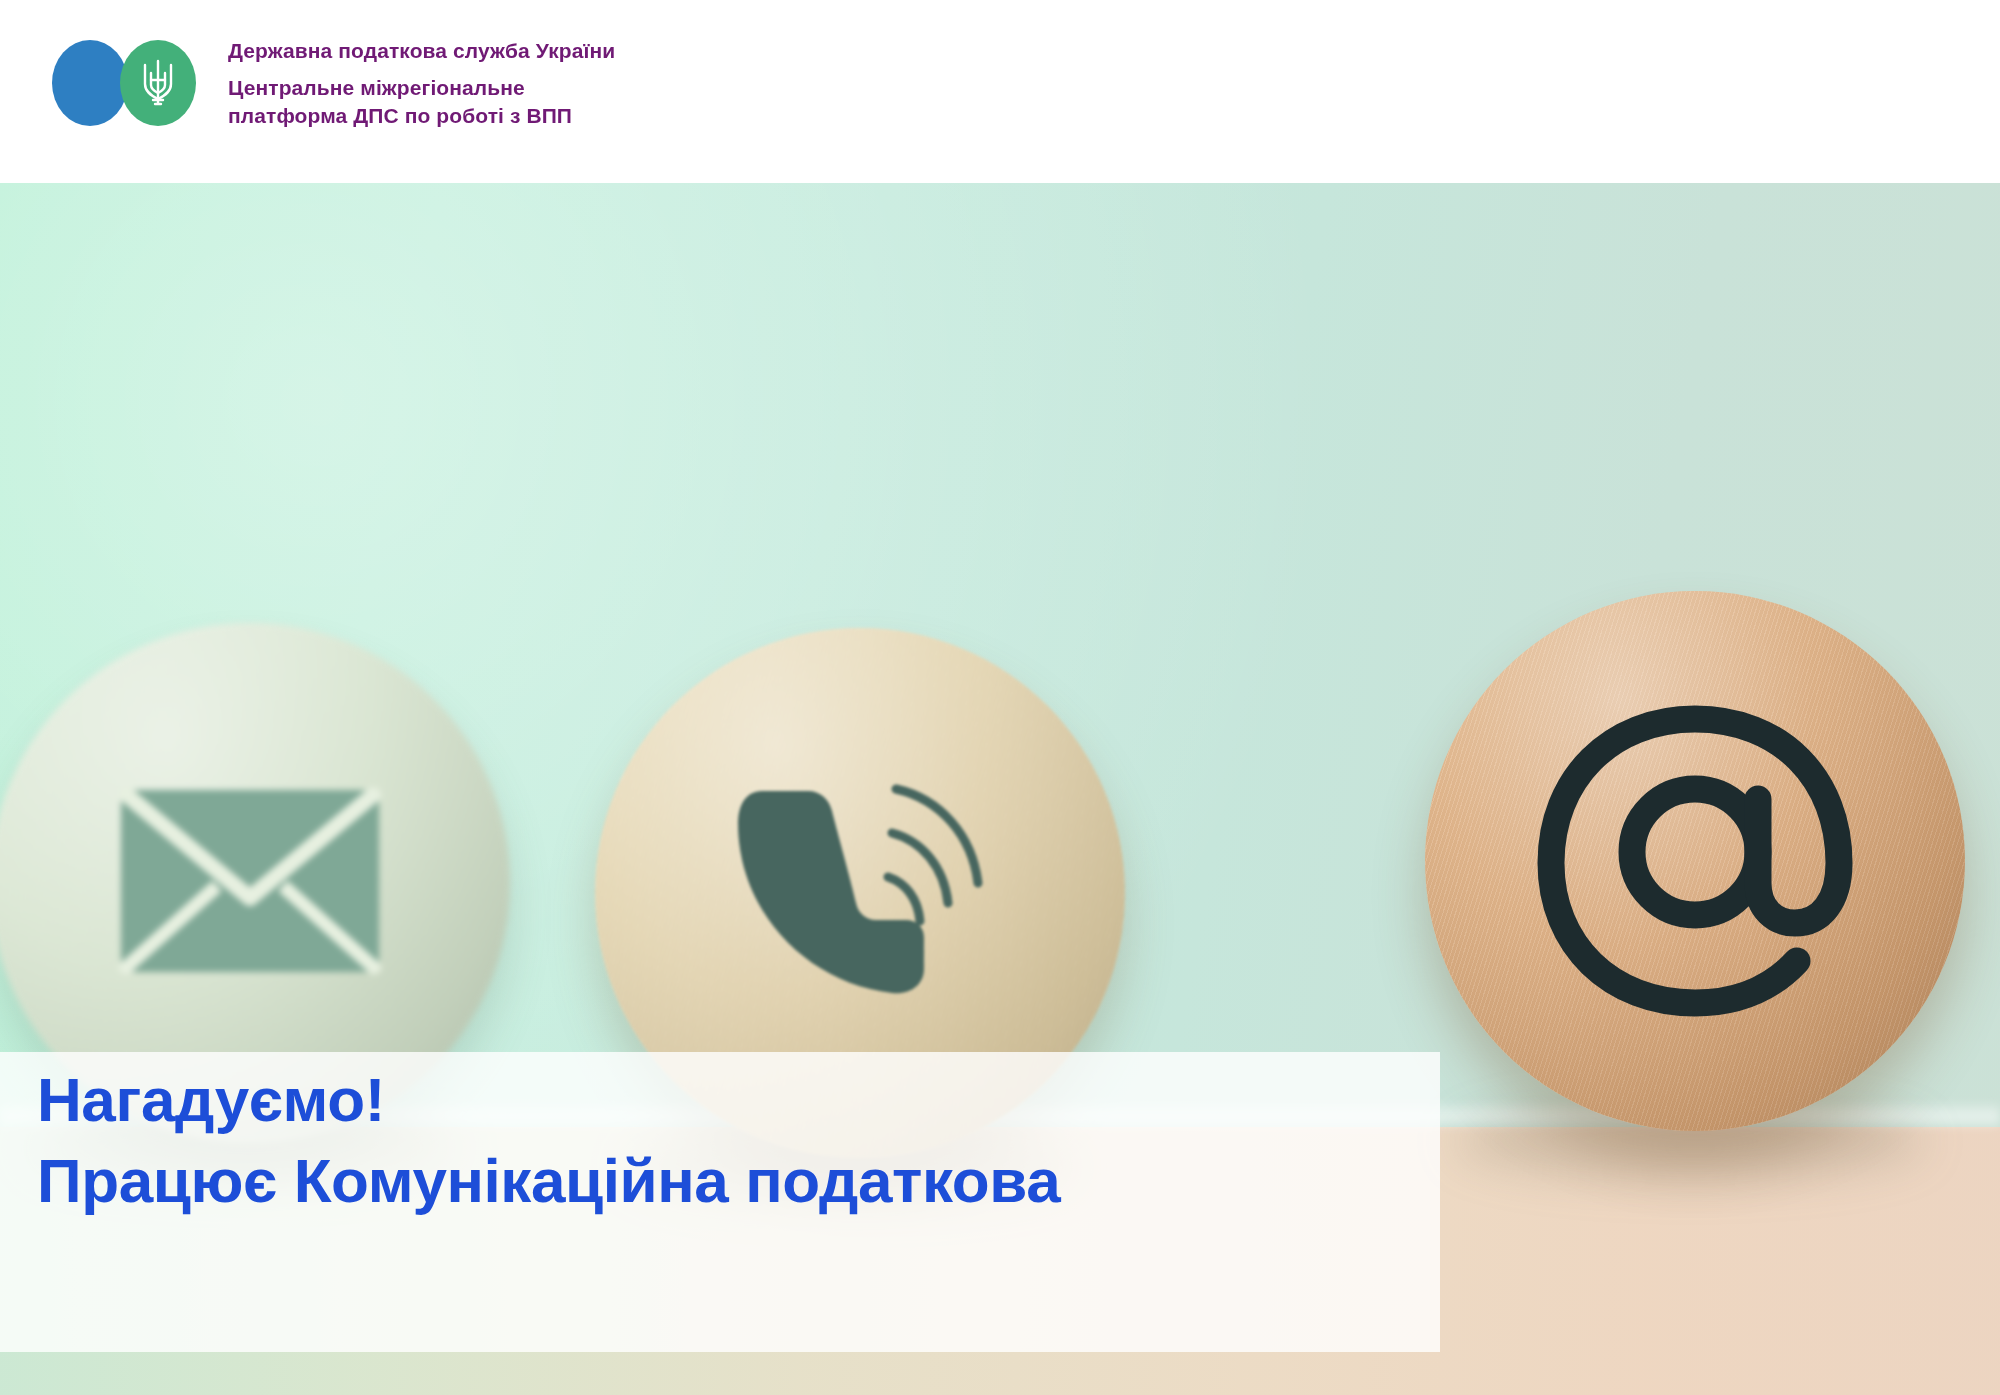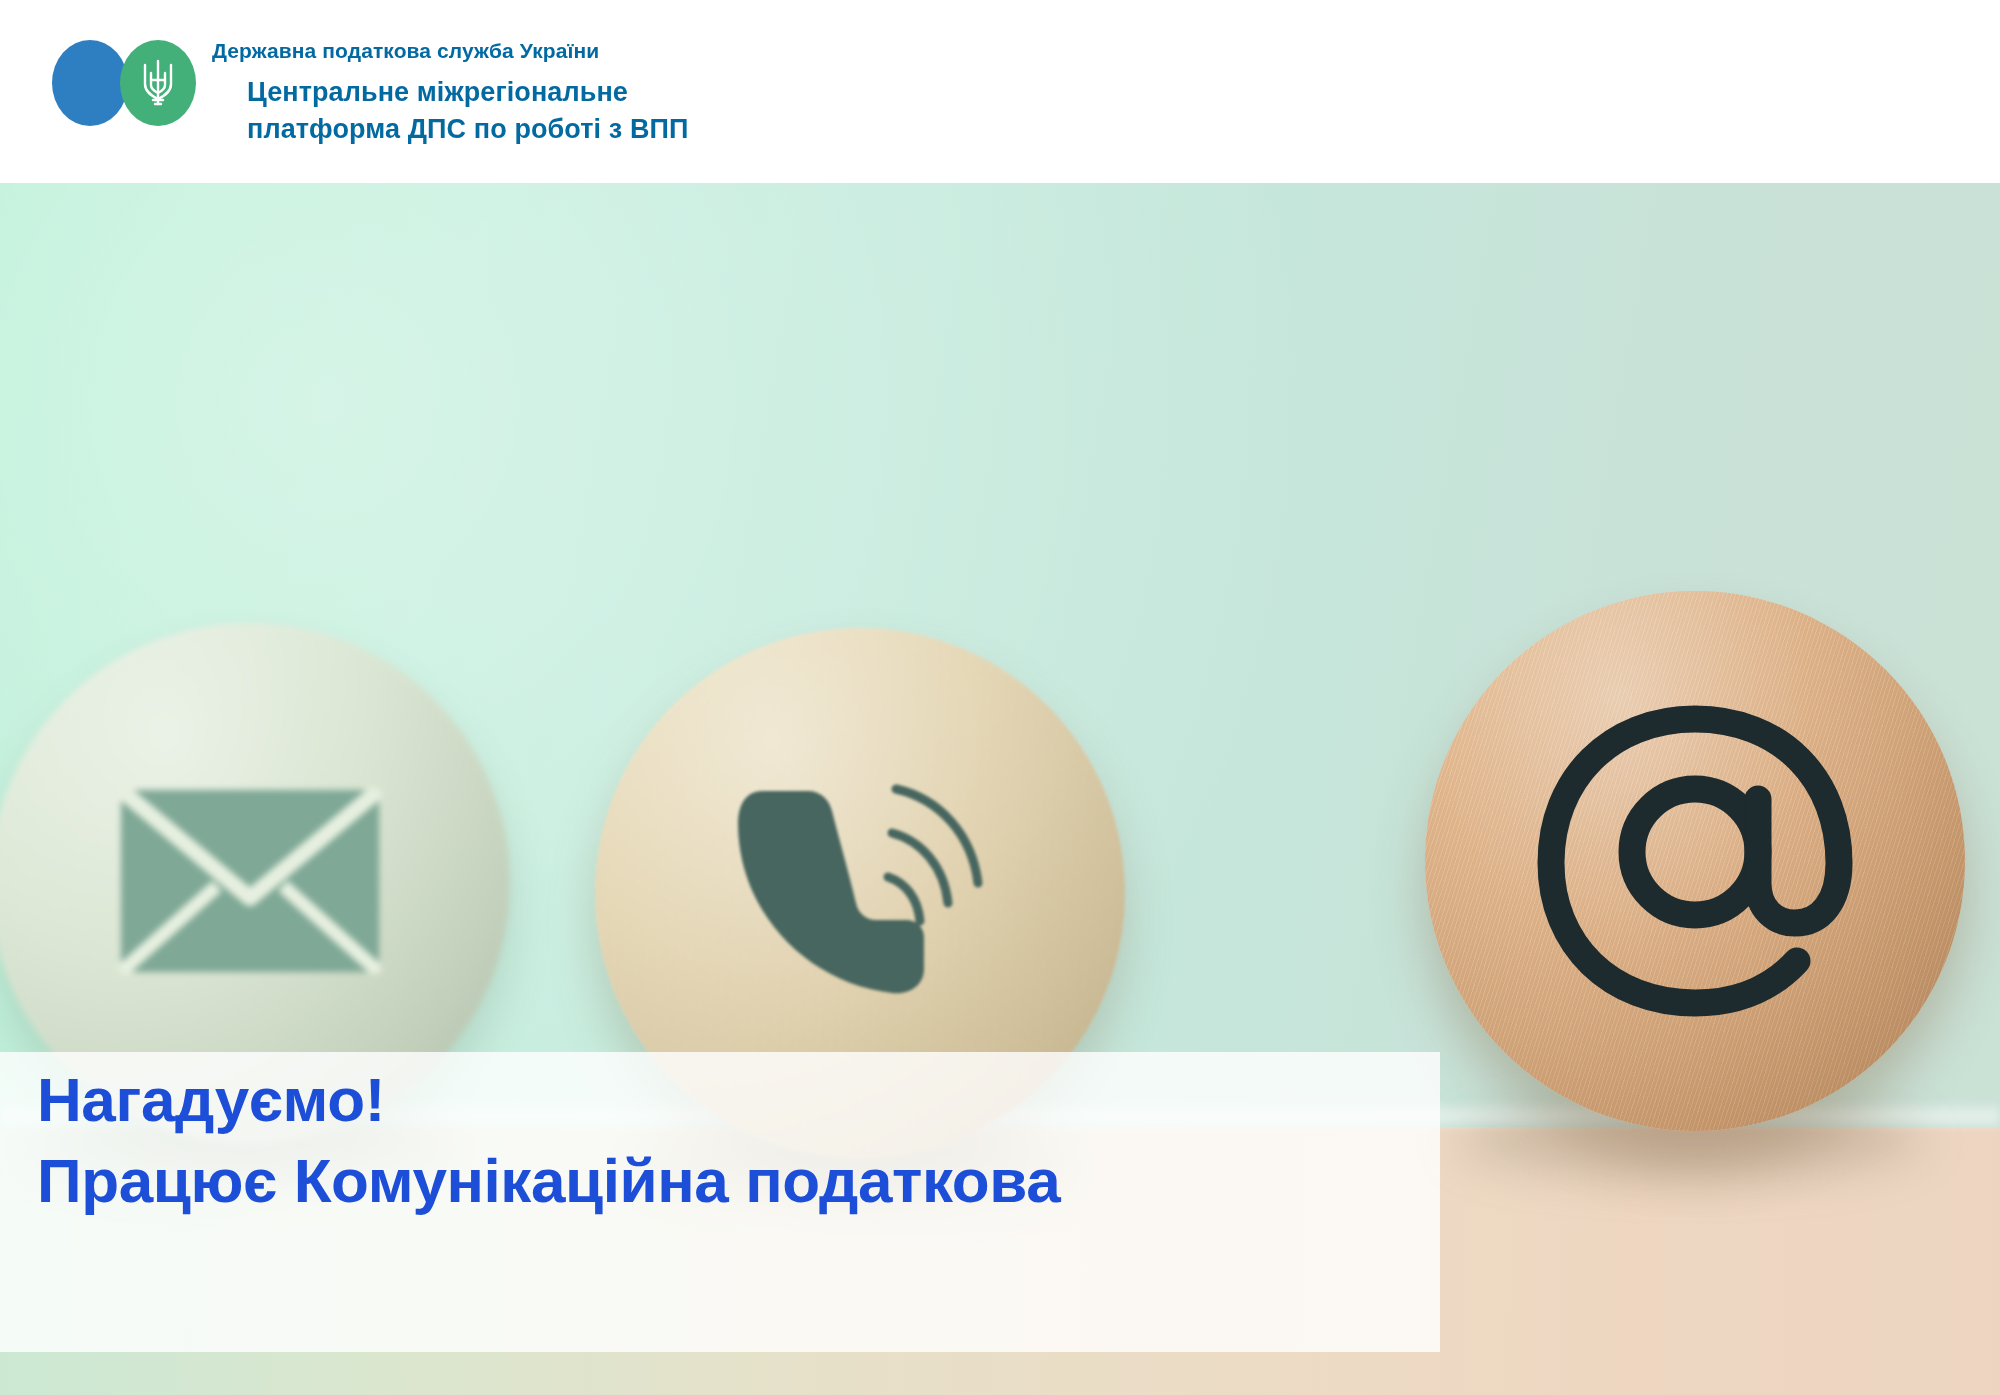--- a/index.html
+++ b/index.html
@@ -52,38 +52,37 @@
     border-radius: 50%;
     background: #43B07A;
     display: flex;
     align-items: center;
     justify-content: center;
   }
   .logo-circle-green svg { display: block; }
 
   .brand-text {
     position: absolute;
-    left: 212px;
+    left: 228px;
     top: 38px;
-    color: #0369a1;
+    color: #701a75;
   }
   .brand-line1 {
     font-size: 21px;
     font-weight: bold;
     line-height: 1.28;
     letter-spacing: 0.1px;
     white-space: nowrap;
   }
   .brand-line2 {
     margin-top: 9px;
-    font-size: 27px;
+    font-size: 21px;
     font-weight: bold;
     line-height: 1.36;
     letter-spacing: 0.1px;
-    margin-left: 35px;
   }
   .brand-line2 span { display: block; white-space: nowrap; }
 
   
   .stage {
     position: absolute;
     left: 0;
     top: 183px;
     width: 2000px;
     height: 1212px;

